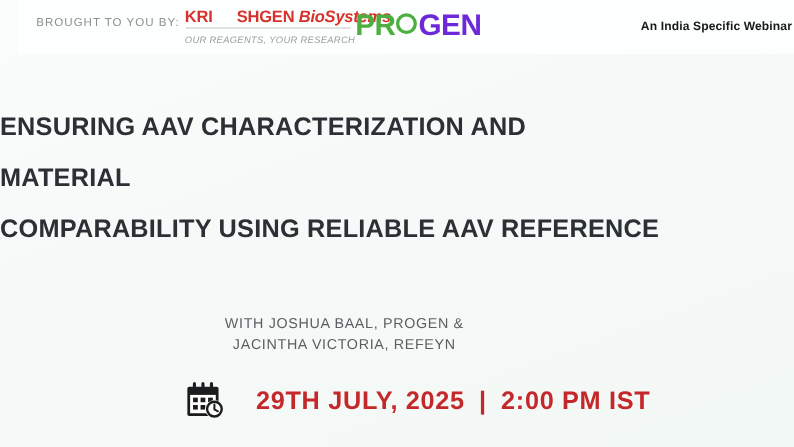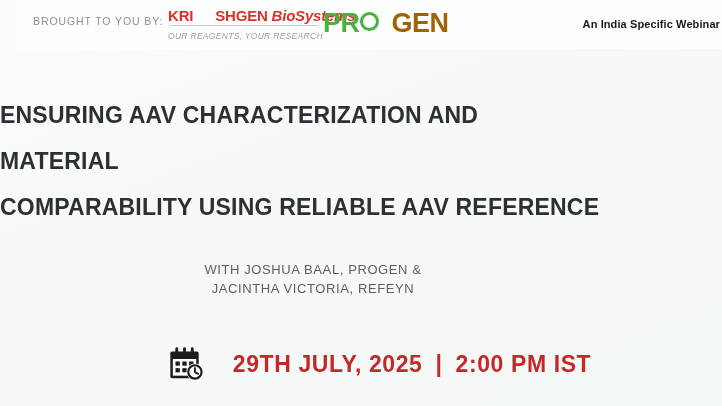--- a/index.html
+++ b/index.html
@@ -109,21 +109,21 @@
   }
   .pg-o::before {
     content: "";
     position: absolute;
     left: 0; top: 0;
     width: 19px; height: 19px;
     border: 3px solid #4caf3f;
     border-radius: 50%;
     box-sizing: border-box;
   }
-  .pg-gen { color: #a16207; margin-left: 12px; }
+  .pg-gen { color: #6d28d9; margin-left: 1px; }
 
   
   .refeyn {
     position: absolute;
     left: 423px;
     top: 8px;
     height: 30px;
     display: flex;
     align-items: center;
     font-size: 27px;
@@ -175,21 +175,21 @@
     letter-spacing: 0.2px;
     line-height: 46px;
     white-space: nowrap;
     font-family: "Liberation Sans", sans-serif;
   }
 
   
   .speakers {
     position: absolute;
     left: 0;
-    top: 260px;
+    top: 284px;
     width: 626px;
     text-align: center;
   }
   .speaker-line {
     font-size: 13px;
     color: #5c5f62;
     letter-spacing: 0.6px;
     line-height: 19px;
     white-space: nowrap;
   }

